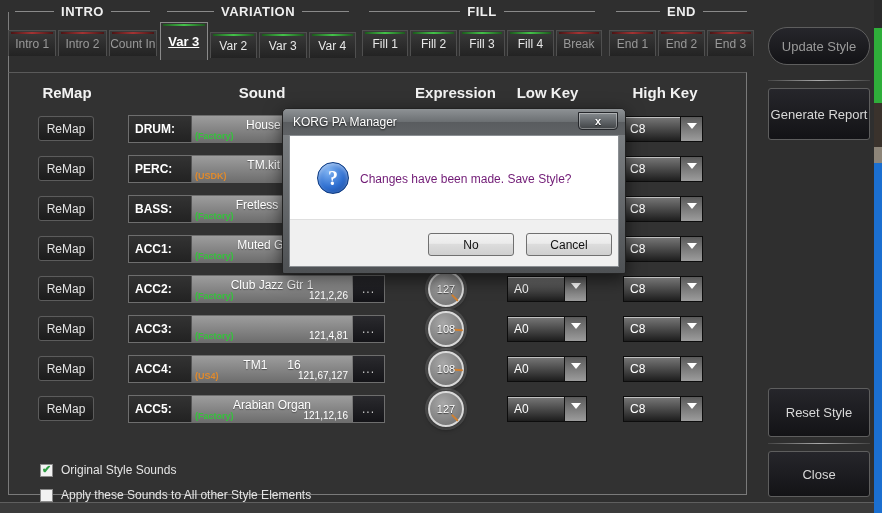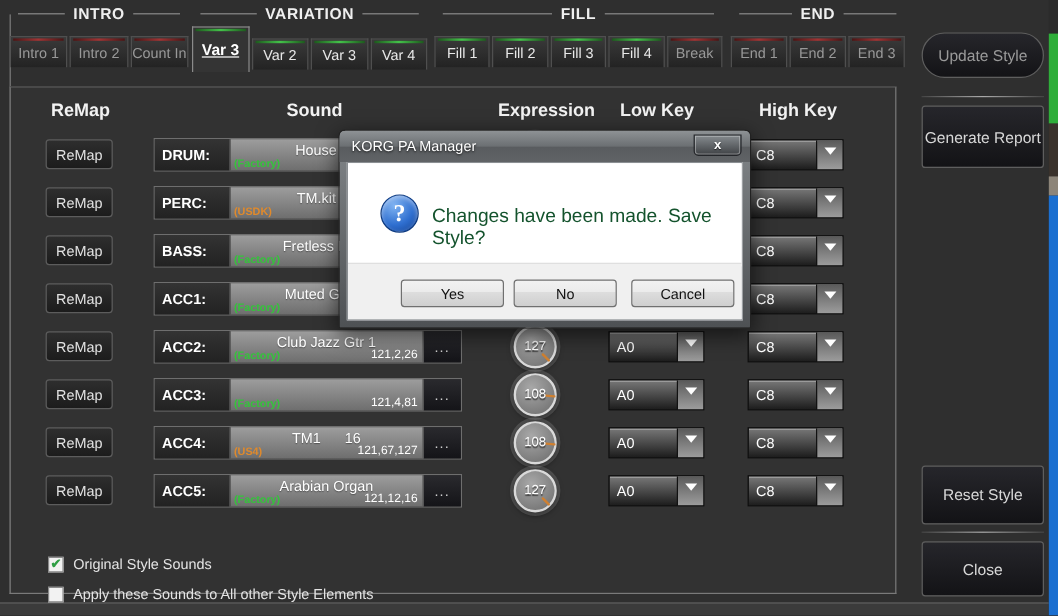--- a/index.html
+++ b/index.html
@@ -107,21 +107,21 @@
     color:#fff; font-weight:bold; font-size:11px; display:flex; align-items:center; justify-content:center;
     cursor:pointer; text-shadow:0 1px 1px rgba(0,0,0,.7); }
   .dlg-body { position:absolute; left:6px; right:6px; top:26px; bottom:6px;
     background:#fff; border:1px solid #8b8f93; }
   .dlg-msg-area { position:absolute; left:0; right:0; top:0; height:86px; background:#fff; }
   .dlg-q-icon { position:absolute; left:27px; top:26px; width:32px; height:32px; border-radius:50%;
     background:radial-gradient(circle at 35% 28%, #7fb3f2, #2f6fd0 55%, #123f8f);
     border:1px solid #0d3a80; box-shadow:inset 0 2px 4px rgba(255,255,255,.5);
     display:flex; align-items:center; justify-content:center;
     color:#fff; font-weight:bold; font-size:20px; font-family:"Liberation Serif", serif; }
-  .dlg-msg { position:absolute; left:70px; top:36px; font-size:16px; color:#14532d; }
+  .dlg-msg { position:absolute; left:70px; top:36px; font-size:12px; color:#701a75; }
   .dlg-btn-area { position:absolute; left:0; right:0; bottom:0; height:47px;
     background:#f0f0f0; border-top:1px solid #dfdfdf; }
   .dlg-btn { position:absolute; top:13px; width:86px; height:23px;
     background:linear-gradient(#f2f2f2 0%,#ebebeb 45%,#dddddd 46%,#cfcfcf 100%);
     border:1px solid #707070; border-radius:3px; font-size:12px; color:#111;
     display:flex; align-items:center; justify-content:center; cursor:pointer;
     font-family:"Liberation Sans", sans-serif; }
   .dlg-btn.yes { left:44px; } .dlg-btn.no { left:138px; } .dlg-btn.cancel { left:236px; }
 </style>
 </head>
@@ -413,18 +413,17 @@
 
 <div class="dialog">
   <div class="dlg-title">KORG PA Manager</div>
   <div class="dlg-close">x</div>
   <div class="dlg-body">
     <div class="dlg-msg-area">
       <div class="dlg-q-icon">?</div>
       <div class="dlg-msg">Changes have been made.  Save Style?</div>
     </div>
     <div class="dlg-btn-area">
-      <div class="dlg-btn yes">Yes</div>
       <div class="dlg-btn no">No</div>
       <div class="dlg-btn cancel">Cancel</div>
     </div>
   </div>
 </div>
 
 </body></html>

